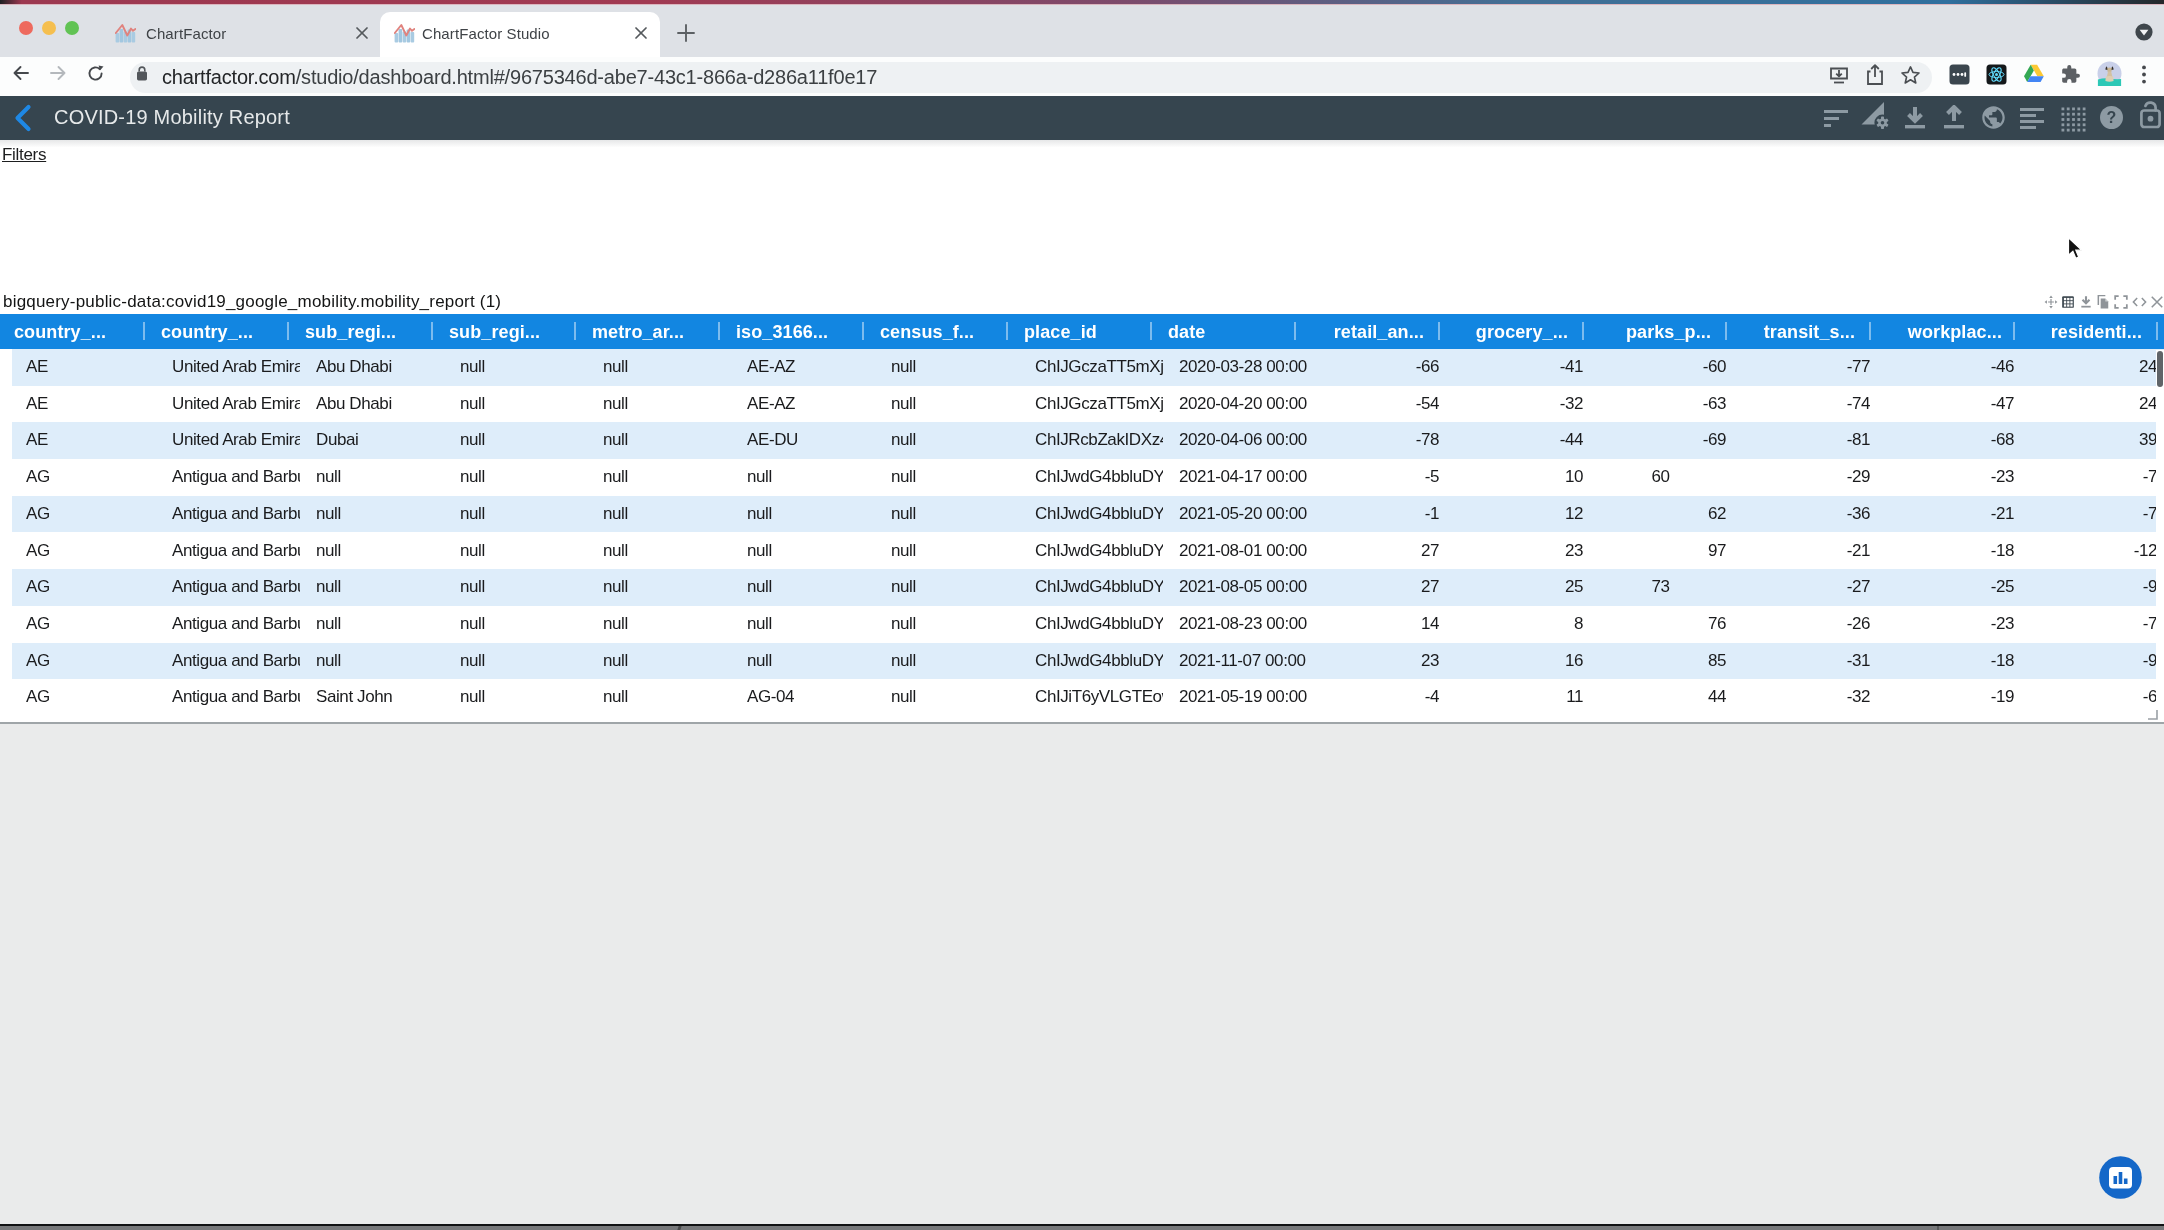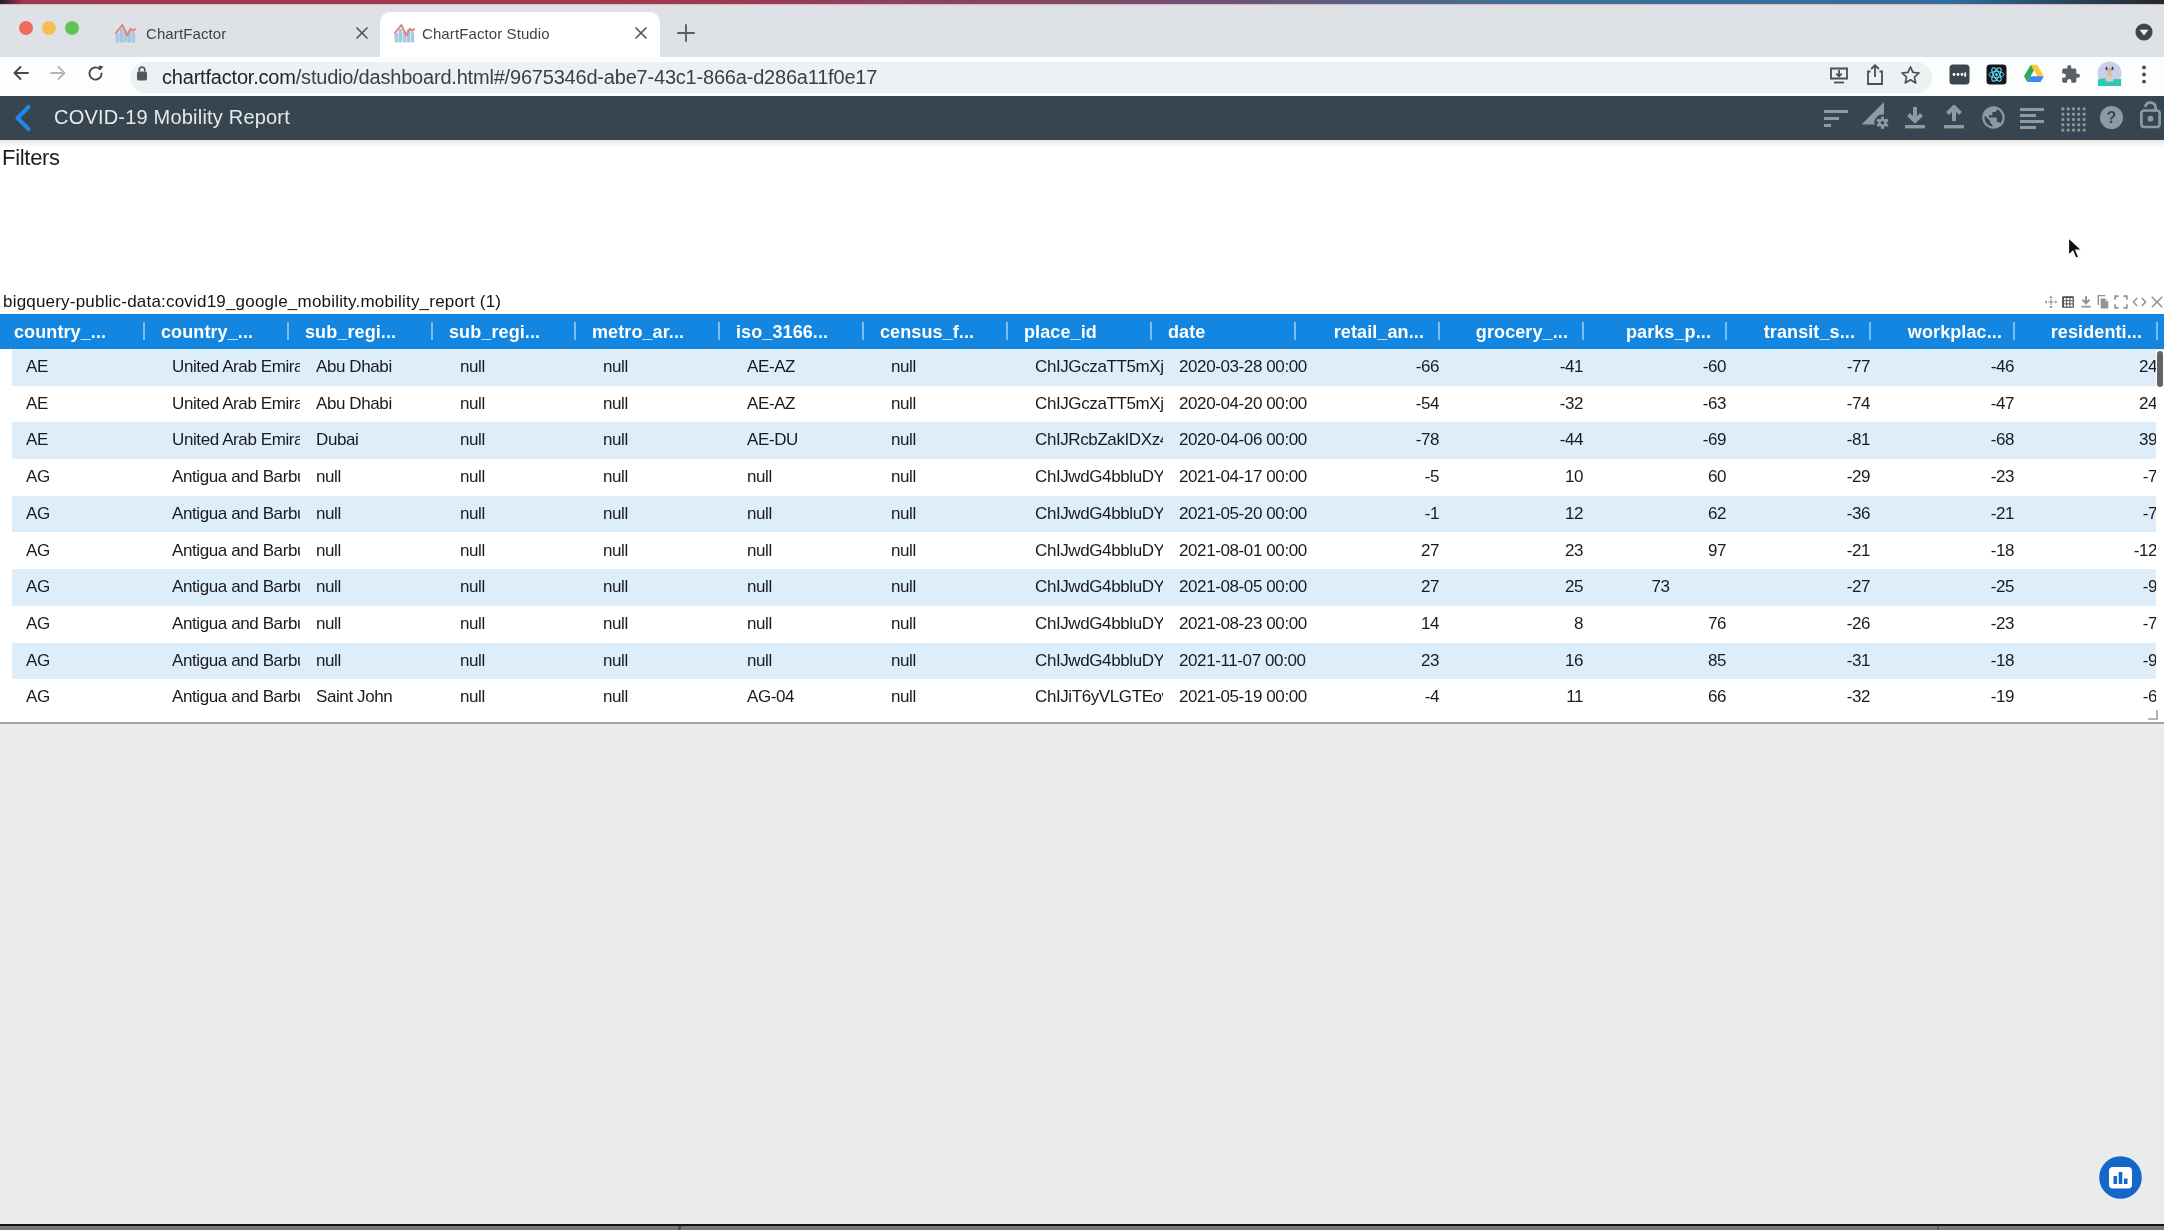--- a/index.html
+++ b/index.html
@@ -15,21 +15,21 @@
 #tab-active{left:380px;top:12px;width:280px;height:45px;background:#fff;border-radius:10px 10px 0 0;}
 .tabtitle{font-size:15px;color:#3f4347;top:25px;white-space:nowrap;letter-spacing:0.1px;}
 
 #toolbar{left:0;top:57px;width:2164px;height:39px;background:#fcfdfd;}
 #pill{left:130px;top:61.5px;width:1802px;height:31px;border-radius:15.5px;background:#eef1f3;}
 #url{left:162px;top:66px;font-size:20px;color:#2b2e31;letter-spacing:-0.2px;white-space:nowrap;}
 
 #appbar{left:0;top:96px;width:2164px;height:44px;background:#36454f;}
 #appbar-title{left:54px;top:106px;font-size:20px;color:#e6e9ea;letter-spacing:0.2px;}
 
-#filters{left:2px;top:145px;font-size:22px;color:#1d1e1f;letter-spacing:-0.3px;}
+#filters{left:2px;top:145px;font-size:17px;color:#1d1e1f;letter-spacing:-0.3px;text-decoration:underline;}
 #tbl-title{left:3px;top:292px;font-size:17px;color:#131414;letter-spacing:0.2px;}
 
 #thead{left:0;top:314px;width:2164px;height:35px;background:#1286e1;}
 .th{top:314px;height:35px;line-height:36px;font-size:18px;font-weight:bold;color:#fff;
  overflow:hidden;white-space:nowrap;letter-spacing:0.1px;box-sizing:border-box;}
 .sep{top:322px;width:2px;height:18px;background:rgba(255,255,255,0.45);}
 .row{left:0;width:2157px;overflow:hidden;margin-left:12px;}
 .td{top:0;height:100%;font-size:17px;color:#1a1b1d;overflow:hidden;white-space:nowrap;letter-spacing:-0.4px;box-sizing:border-box;}
 
 #graybody{left:0;top:724px;width:2164px;height:501px;background:#eaebeb;}
@@ -348,21 +348,21 @@
     <div class="abs td" style="left:144px;width:144px;padding-left:16px;text-align:left;line-height:36.7px;">Antigua and Barbuda</div>
     <div class="abs td" style="left:288px;width:144px;padding-left:16px;text-align:left;line-height:36.7px;">null</div>
     <div class="abs td" style="left:432px;width:143px;padding-left:16px;text-align:left;line-height:36.7px;">null</div>
     <div class="abs td" style="left:575px;width:144px;padding-left:16px;text-align:left;line-height:36.7px;">null</div>
     <div class="abs td" style="left:719px;width:144px;padding-left:16px;text-align:left;line-height:36.7px;">null</div>
     <div class="abs td" style="left:863px;width:144px;padding-left:16px;text-align:left;line-height:36.7px;">null</div>
     <div class="abs td" style="left:1007px;width:144px;padding-left:16px;text-align:left;line-height:36.7px;">ChIJwdG4bbluDYwRhY5nBA9CCCg</div>
     <div class="abs td" style="left:1151px;width:144px;padding-left:16px;text-align:left;line-height:36.7px;">2021-04-17 00:00:00 UTC</div>
     <div class="abs td" style="left:1295px;width:144px;padding-right:12px;text-align:right;line-height:36.7px;">-5</div>
     <div class="abs td" style="left:1439px;width:144px;padding-right:12px;text-align:right;line-height:36.7px;">10</div>
-    <div class="abs td" style="left:1583px;width:143px;padding-right:12px;text-align:right;line-height:36.7px;">60</div>
+    <div class="abs td" style="left:1583px;width:143px;padding-right:12px;text-align:center;line-height:36.7px;">60</div>
     <div class="abs td" style="left:1726px;width:144px;padding-right:12px;text-align:right;line-height:36.7px;">-29</div>
     <div class="abs td" style="left:1870px;width:144px;padding-right:12px;text-align:right;line-height:36.7px;">-23</div>
     <div class="abs td" style="left:2014px;width:143px;padding-right:12px;text-align:right;line-height:36.7px;">-7</div>
   </div>
 <div class="abs row" style="top:495.8px;height:36.7px;background:#deedfa;">
     <div class="abs td" style="left:0px;width:144px;padding-left:14px;text-align:left;line-height:36.7px;">AG</div>
     <div class="abs td" style="left:144px;width:144px;padding-left:16px;text-align:left;line-height:36.7px;">Antigua and Barbuda</div>
     <div class="abs td" style="left:288px;width:144px;padding-left:16px;text-align:left;line-height:36.7px;">null</div>
     <div class="abs td" style="left:432px;width:143px;padding-left:16px;text-align:left;line-height:36.7px;">null</div>
     <div class="abs td" style="left:575px;width:144px;padding-left:16px;text-align:left;line-height:36.7px;">null</div>
@@ -450,21 +450,21 @@
     <div class="abs td" style="left:144px;width:144px;padding-left:16px;text-align:left;line-height:36.7px;">Antigua and Barbuda</div>
     <div class="abs td" style="left:288px;width:144px;padding-left:16px;text-align:left;line-height:36.7px;">Saint John</div>
     <div class="abs td" style="left:432px;width:143px;padding-left:16px;text-align:left;line-height:36.7px;">null</div>
     <div class="abs td" style="left:575px;width:144px;padding-left:16px;text-align:left;line-height:36.7px;">null</div>
     <div class="abs td" style="left:719px;width:144px;padding-left:16px;text-align:left;line-height:36.7px;">AG-04</div>
     <div class="abs td" style="left:863px;width:144px;padding-left:16px;text-align:left;line-height:36.7px;">null</div>
     <div class="abs td" style="left:1007px;width:144px;padding-left:16px;text-align:left;line-height:36.7px;">ChIJiT6yVLGTEowRkvDuY7B1cMI</div>
     <div class="abs td" style="left:1151px;width:144px;padding-left:16px;text-align:left;line-height:36.7px;">2021-05-19 00:00:00 UTC</div>
     <div class="abs td" style="left:1295px;width:144px;padding-right:12px;text-align:right;line-height:36.7px;">-4</div>
     <div class="abs td" style="left:1439px;width:144px;padding-right:12px;text-align:right;line-height:36.7px;">11</div>
-    <div class="abs td" style="left:1583px;width:143px;padding-right:12px;text-align:right;line-height:36.7px;">66</div>
+    <div class="abs td" style="left:1583px;width:143px;padding-right:12px;text-align:right;line-height:36.7px;">44</div>
     <div class="abs td" style="left:1726px;width:144px;padding-right:12px;text-align:right;line-height:36.7px;">-32</div>
     <div class="abs td" style="left:1870px;width:144px;padding-right:12px;text-align:right;line-height:36.7px;">-19</div>
     <div class="abs td" style="left:2014px;width:143px;padding-right:12px;text-align:right;line-height:36.7px;">-6</div>
   </div>
 <div class="abs" style="left:2156px;top:350px;width:8px;height:372px;background:#fff;"></div>
 <div class="abs" style="left:2157px;top:351px;width:6px;height:36px;border-radius:3px;background:#606468;"></div>
 <div class="abs" style="left:0;top:721.5px;width:2164px;height:2.5px;background:#9fa5a8;"></div>
 <svg class="abs" style="left:2144px;top:706px;" width="14" height="14" viewBox="0 0 14 14">
 <path d="M13 4 V13 H4" fill="none" stroke="#9aa0a5" stroke-width="1.6"></path>
   </svg>

